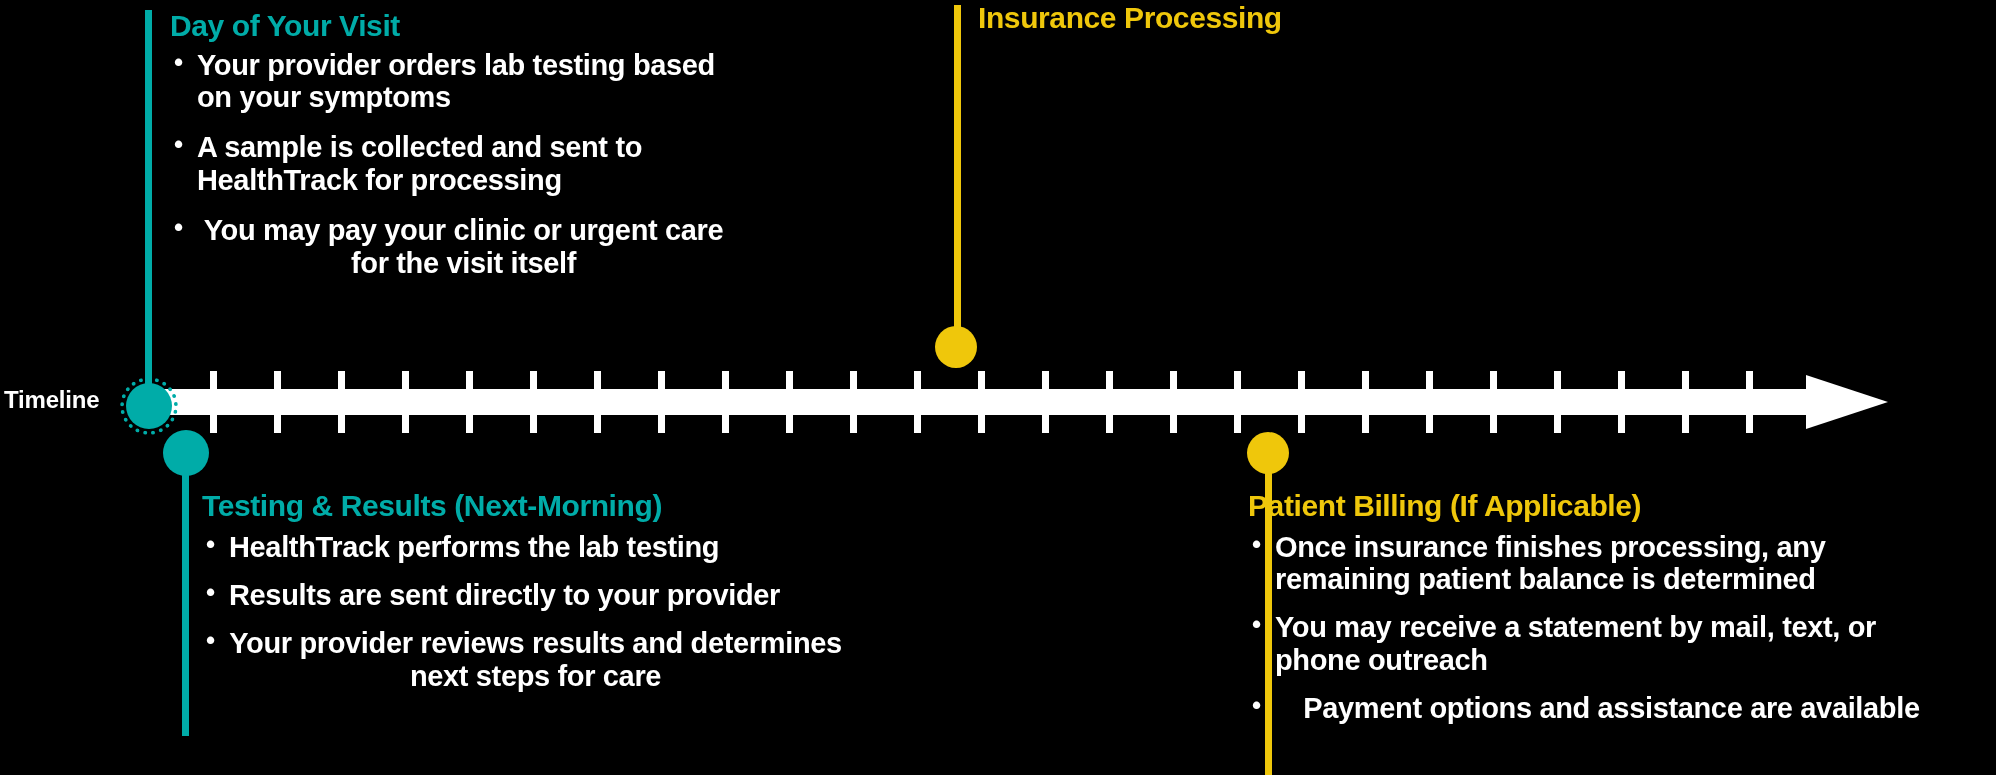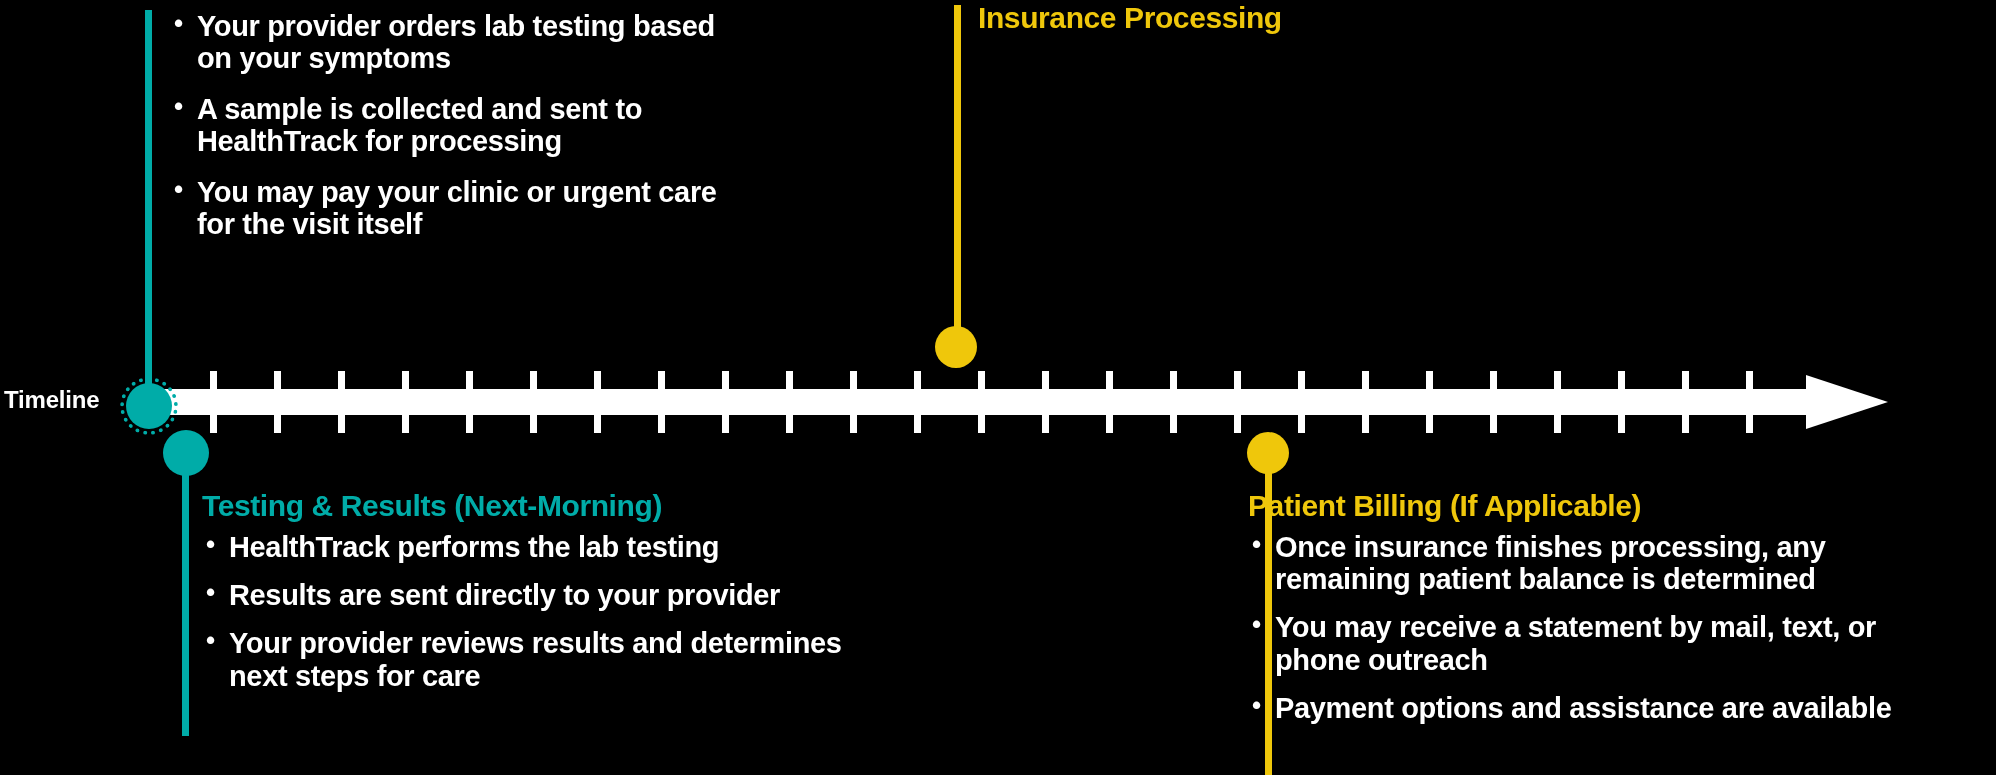--- a/index.html
+++ b/index.html
@@ -113,21 +113,21 @@
     position: relative;
     color: #ffffff;
     font-size: 29px;
     font-weight: 600;
     line-height: 1.12;
     letter-spacing: -0.35px;
     padding-left: 27px;
     margin-bottom: 18px;
     font-family: "Liberation Sans", sans-serif;
   }
-  .block li:last-child { margin-bottom: 0; }
+  .block li:last-child { margin-bottom: 0; text-align: center; }
   .block li::before {
     content: "\2022";
     position: absolute;
     left: 4px;
     top: -1px;
     color: #ffffff;
     font-size: 26px;
     line-height: 1.12;
   }
 
@@ -174,20 +174,21 @@
       <div class="tick" style="left: 1618px;"></div>
       <div class="tick" style="left: 1682px;"></div>
       <div class="tick" style="left: 1746px;"></div>
     </div>
 
   <div class="stem teal" style="left:145px; top:10px; height:392px;"></div>
   <div class="node-ring" style="left:120px; top:377px; width:58px; height:58px;"></div>
   <div class="node teal" style="left:126px; top:383px; width:46px; height:46px;"></div>
 
   <div class="block teal-head" id="block-visit">
+    <h3>Day of Your Visit</h3>
     <ul>
       <li>Your provider orders lab testing based on your symptoms</li>
       <li>A sample is collected and sent to HealthTrack for processing</li>
       <li>You may pay your clinic or urgent care for the visit itself</li>
     </ul>
   </div>
 
   <div class="stem teal" style="left:182px; top:448px; height:288px;"></div>
   <div class="node teal" style="left:163px; top:430px; width:46px; height:46px;"></div>
 

